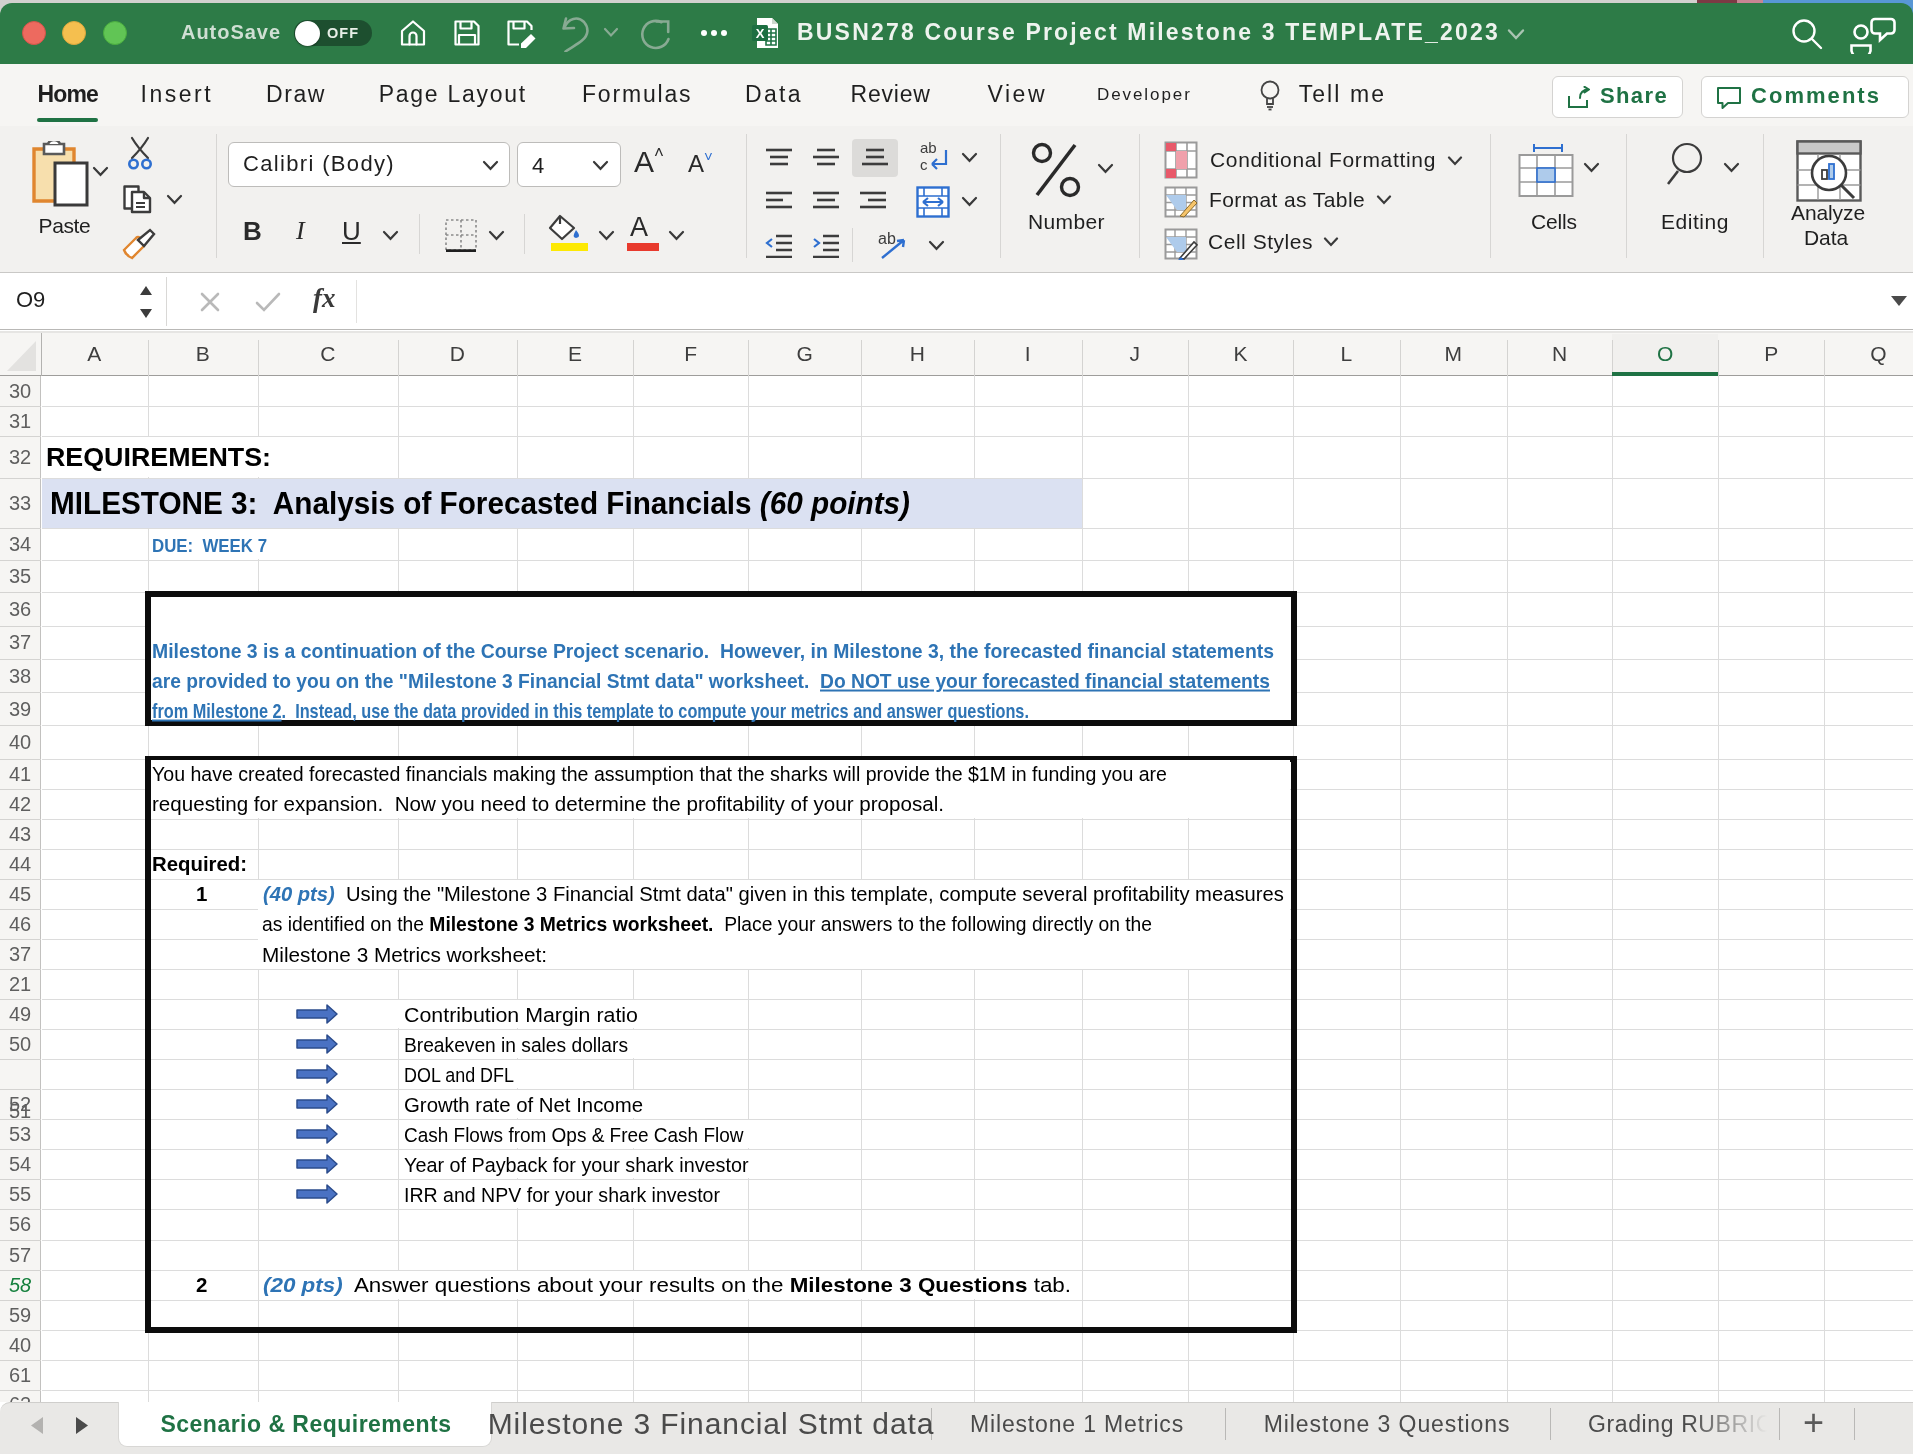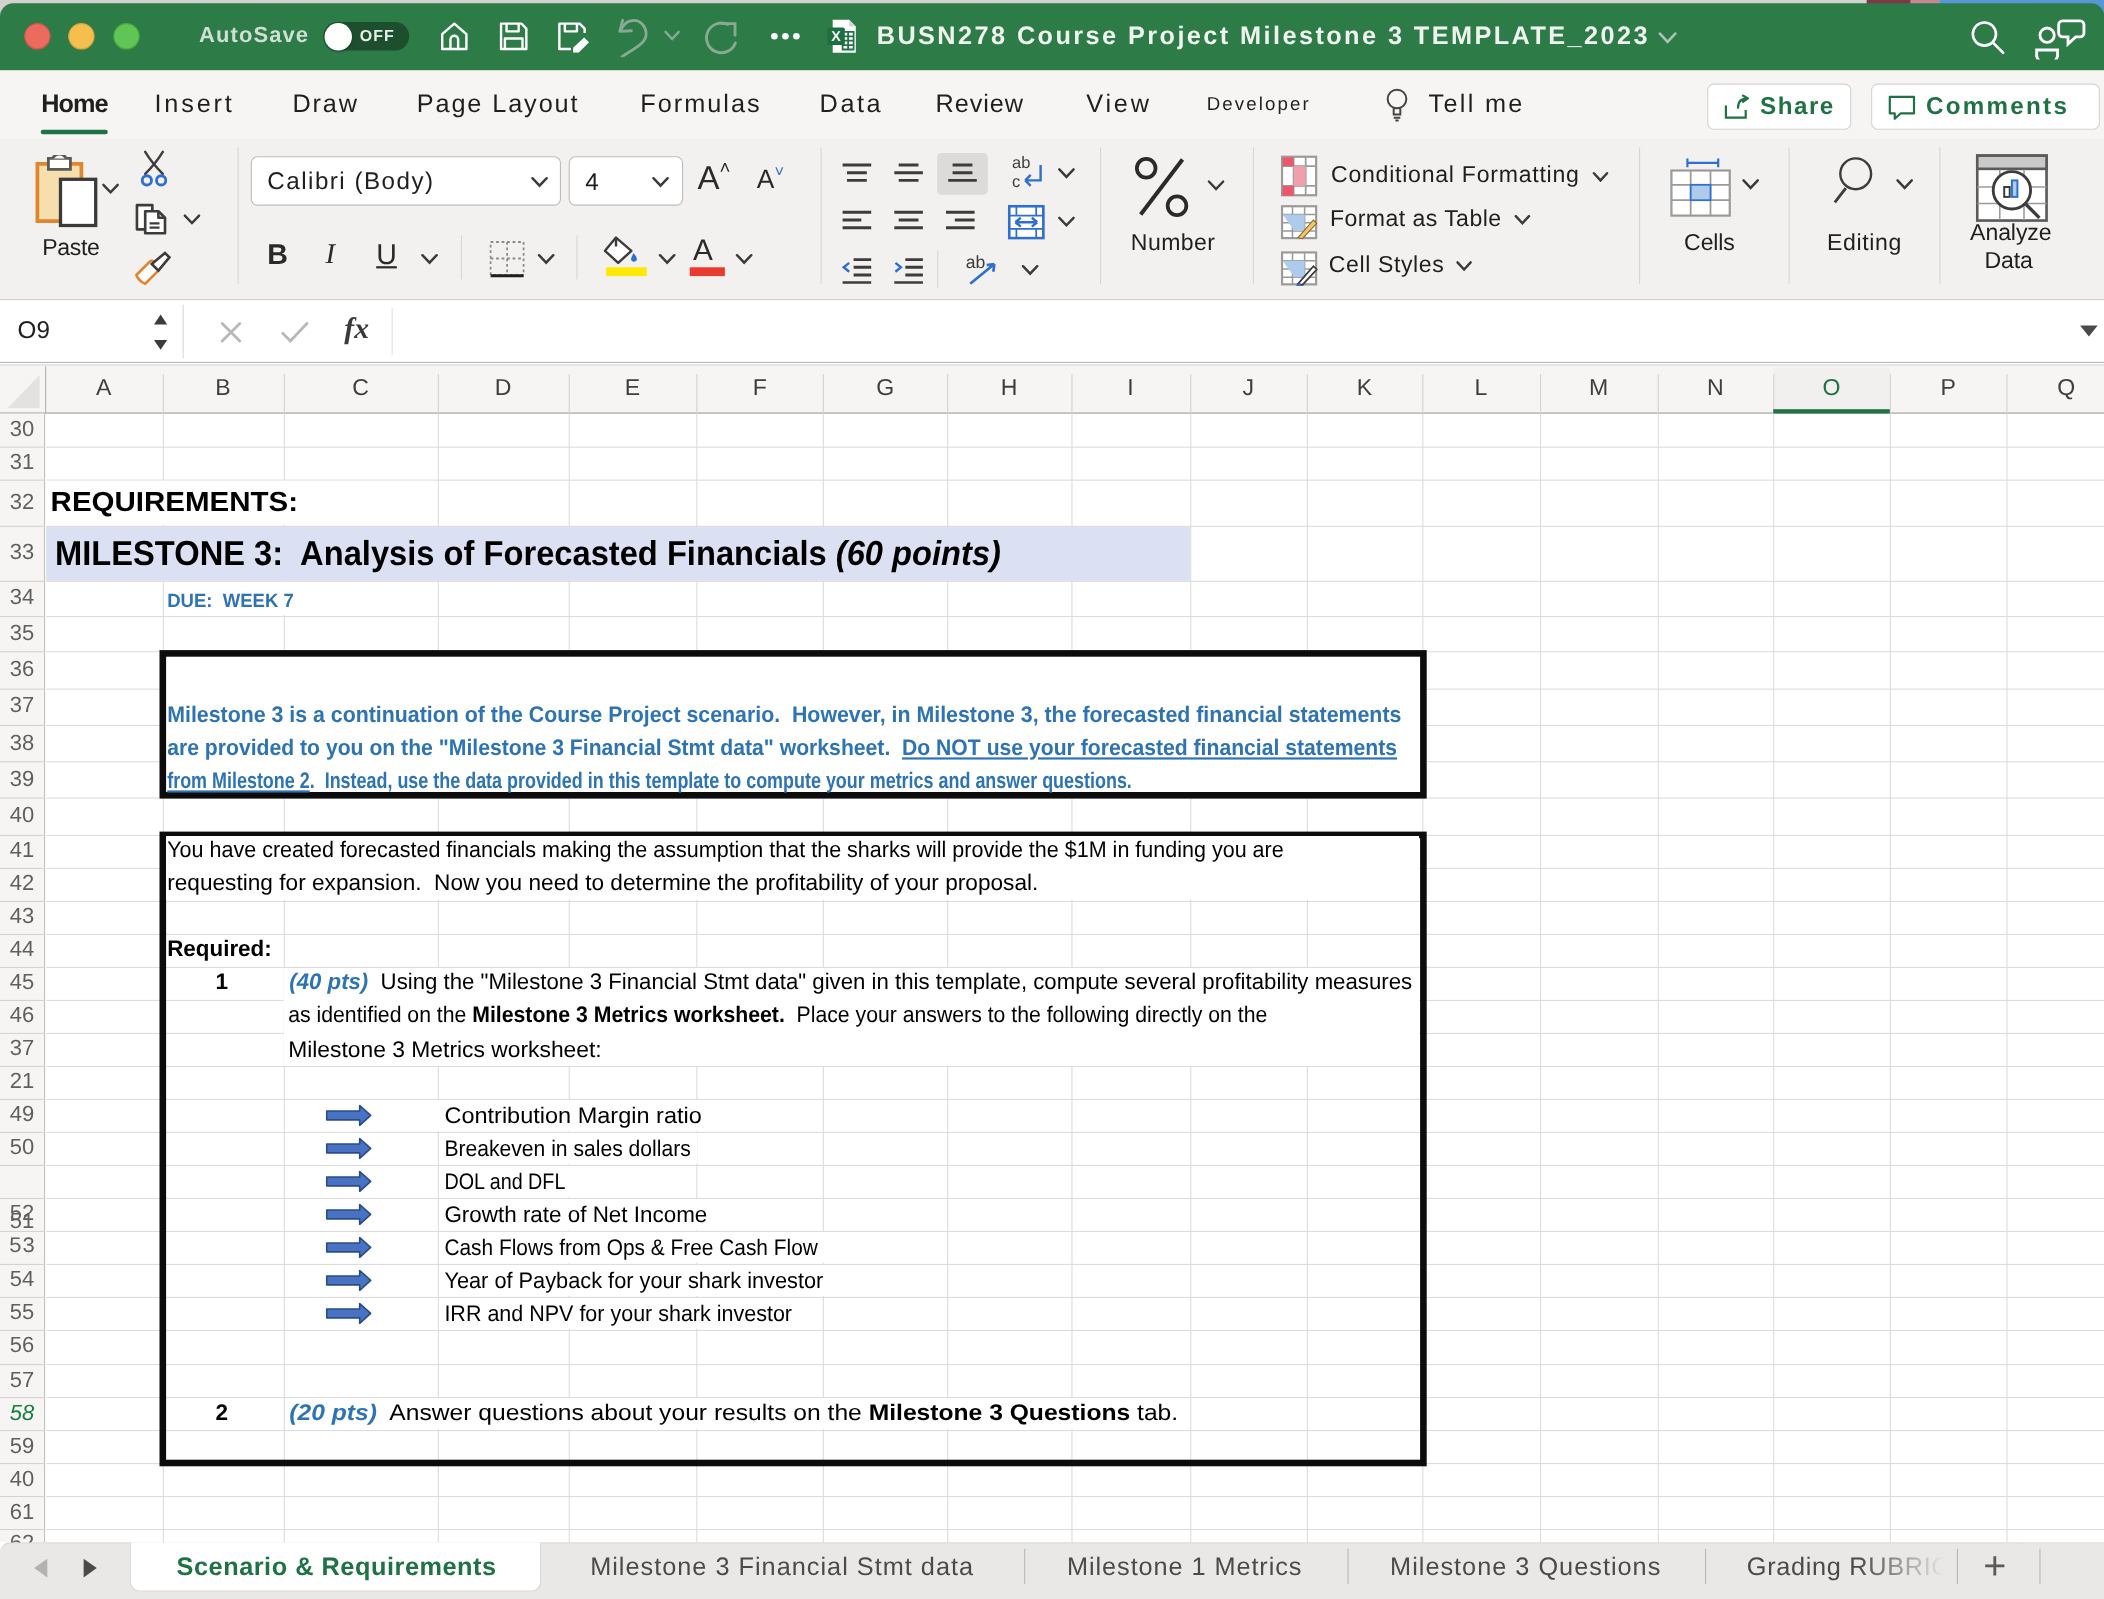--- a/index.html
+++ b/index.html
@@ -411,21 +411,21 @@
 <div class="abs ct" style="left:20px;top:984.075px;transform:translate(-50%,-50%);font-size:20px;color:#5f5f5f;">21</div>
 <div class="abs" style="left:0;top:999.1px;width:41px;height:1px;background:#d4d3d1;"></div>
 <div class="abs ct" style="left:20px;top:1014.125px;transform:translate(-50%,-50%);font-size:20px;color:#5f5f5f;">49</div>
 <div class="abs" style="left:0;top:1029.15px;width:41px;height:1px;background:#d4d3d1;"></div>
 <div class="abs ct" style="left:20px;top:1044.1750000000002px;transform:translate(-50%,-50%);font-size:20px;color:#5f5f5f;">50</div>
 <div class="abs" style="left:0;top:1059.2px;width:41px;height:1px;background:#d4d3d1;"></div>
 <div class="abs ct" style="left:20px;top:1111px;transform:translate(-50%,-50%);font-size:20px;color:#5f5f5f;text-align:center;">51</div>
 <div class="abs" style="left:0;top:1089.25px;width:41px;height:1px;background:#d4d3d1;"></div>
 <div class="abs ct" style="left:20px;top:1104.275px;transform:translate(-50%,-50%);font-size:20px;color:#5f5f5f;">52</div>
 <div class="abs" style="left:0;top:1119.3px;width:41px;height:1px;background:#d4d3d1;"></div>
-<div class="abs ct" style="left:20px;top:1134.3249999999998px;transform:translate(-50%,-50%);font-size:20px;color:#5f5f5f;font-family:Liberation Mono, monospace;">53</div>
+<div class="abs ct" style="left:20px;top:1134.3249999999998px;transform:translate(-50%,-50%);font-size:20px;color:#5f5f5f;">53</div>
 <div class="abs" style="left:0;top:1149.35px;width:41px;height:1px;background:#d4d3d1;"></div>
 <div class="abs ct" style="left:20px;top:1164.375px;transform:translate(-50%,-50%);font-size:20px;color:#5f5f5f;">54</div>
 <div class="abs" style="left:0;top:1179.4px;width:41px;height:1px;background:#d4d3d1;"></div>
 <div class="abs ct" style="left:20px;top:1194.4250000000002px;transform:translate(-50%,-50%);font-size:20px;color:#5f5f5f;">55</div>
 <div class="abs" style="left:0;top:1209.45px;width:41px;height:1px;background:#d4d3d1;"></div>
 <div class="abs ct" style="left:20px;top:1224.475px;transform:translate(-50%,-50%);font-size:20px;color:#5f5f5f;">56</div>
 <div class="abs" style="left:0;top:1239.5px;width:41px;height:1px;background:#d4d3d1;"></div>
 <div class="abs ct" style="left:20px;top:1254.525px;transform:translate(-50%,-50%);font-size:20px;color:#5f5f5f;">57</div>
 <div class="abs" style="left:0;top:1269.55px;width:41px;height:1px;background:#d4d3d1;"></div>
 <div class="abs ct" style="left:20px;top:1284.5749999999998px;transform:translate(-50%,-50%);font-size:20px;color:#15803d;font-style:italic;">58</div>
@@ -551,16 +551,16 @@
 <svg class="abs" style="left:72px;top:1415px;" width="20" height="21" viewBox="0 0 20 21">
     <path d="M4 2 L16 10.5 L4 19 Z" fill="#4a4a4a"></path>
   </svg>
 <div class="abs" style="left:118px;top:1402px;width:374px;height:45px;background:#fff;border:1px solid #d8d7d5;border-top:none;border-radius:0 0 9px 9px;"></div>
 <div class="abs ct" style="left:306px;top:1425px;transform:translate(-50%,-52%);font-size:23px;font-weight:700;letter-spacing:0.482px;color:#1f7244;">Scenario &amp; Requirements</div>
 <div class="abs" style="left:930.8px;top:1408px;width:1px;height:32px;background:#b9b8b6;"></div>
 <div class="abs" style="left:1224.6px;top:1408px;width:1px;height:32px;background:#b9b8b6;"></div>
 <div class="abs" style="left:1550.1px;top:1408px;width:1px;height:32px;background:#b9b8b6;"></div>
 <div class="abs" style="left:1778.5px;top:1408px;width:1px;height:32px;background:#b9b8b6;"></div>
 <div class="abs" style="left:1854px;top:1408px;width:1px;height:32px;background:#b9b8b6;"></div>
-<div class="abs ct" style="left:711px;top:1425px;transform:translate(-50%,-52%);font-size:23px;letter-spacing:0.907px;color:#4a4a4a;">Milestone 3 Financial Stmt data</div>
+<div class="abs ct" style="left:711px;top:1425px;transform:translate(-50%,-52%);font-size:30px;letter-spacing:0.907px;color:#4a4a4a;">Milestone 3 Financial Stmt data</div>
 <div class="abs ct" style="left:1077px;top:1425px;transform:translate(-50%,-52%);font-size:23px;letter-spacing:0.836px;color:#4a4a4a;">Milestone 1 Metrics</div>
 <div class="abs ct" style="left:1387px;top:1425px;transform:translate(-50%,-52%);font-size:23px;letter-spacing:0.906px;color:#4a4a4a;">Milestone 3 Questions</div>
 <div class="abs ct" style="left:1588px;top:1425px;transform:translateY(-52%);font-size:23px;letter-spacing:0.615px;color:#4a4a4a;-webkit-mask-image:linear-gradient(to right,#000 55%,transparent 97%);">Grading RUBRIC</div>
 <div class="abs ct" style="left:1803px;top:1425px;transform:translateY(-54%);font-size:36px;font-weight:400;color:#5a5a5a;">+</div>
 </body></html>

